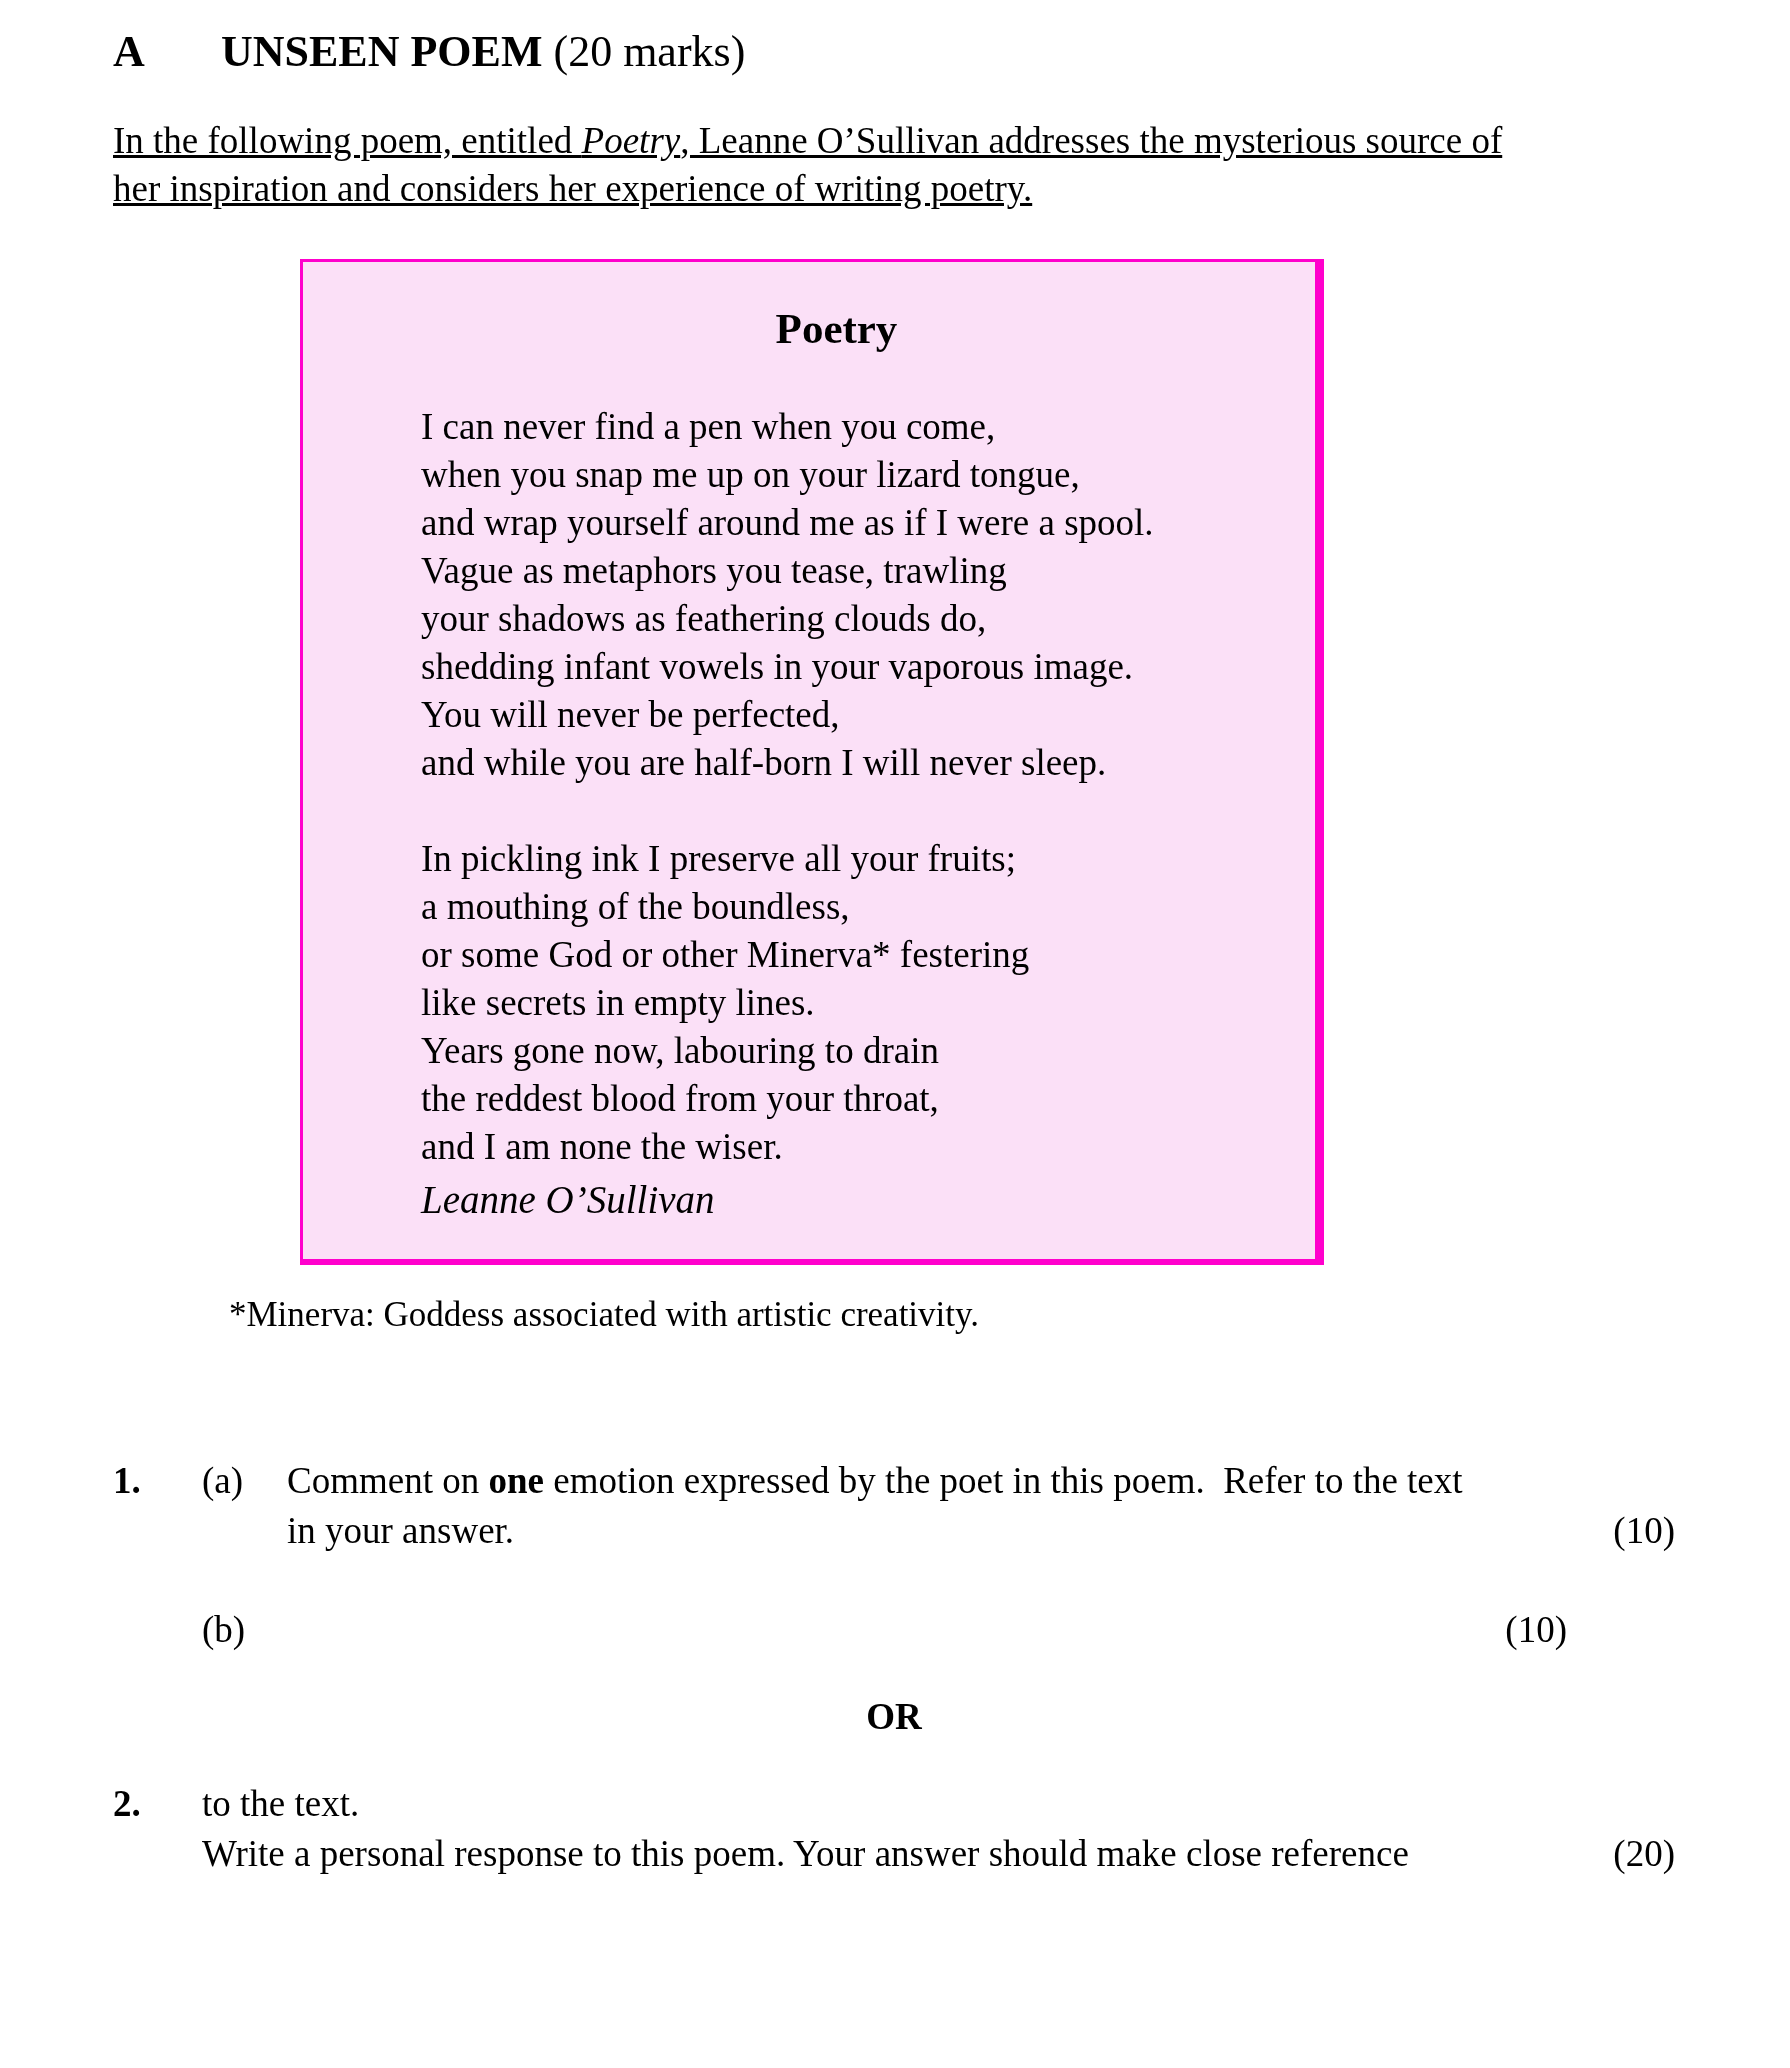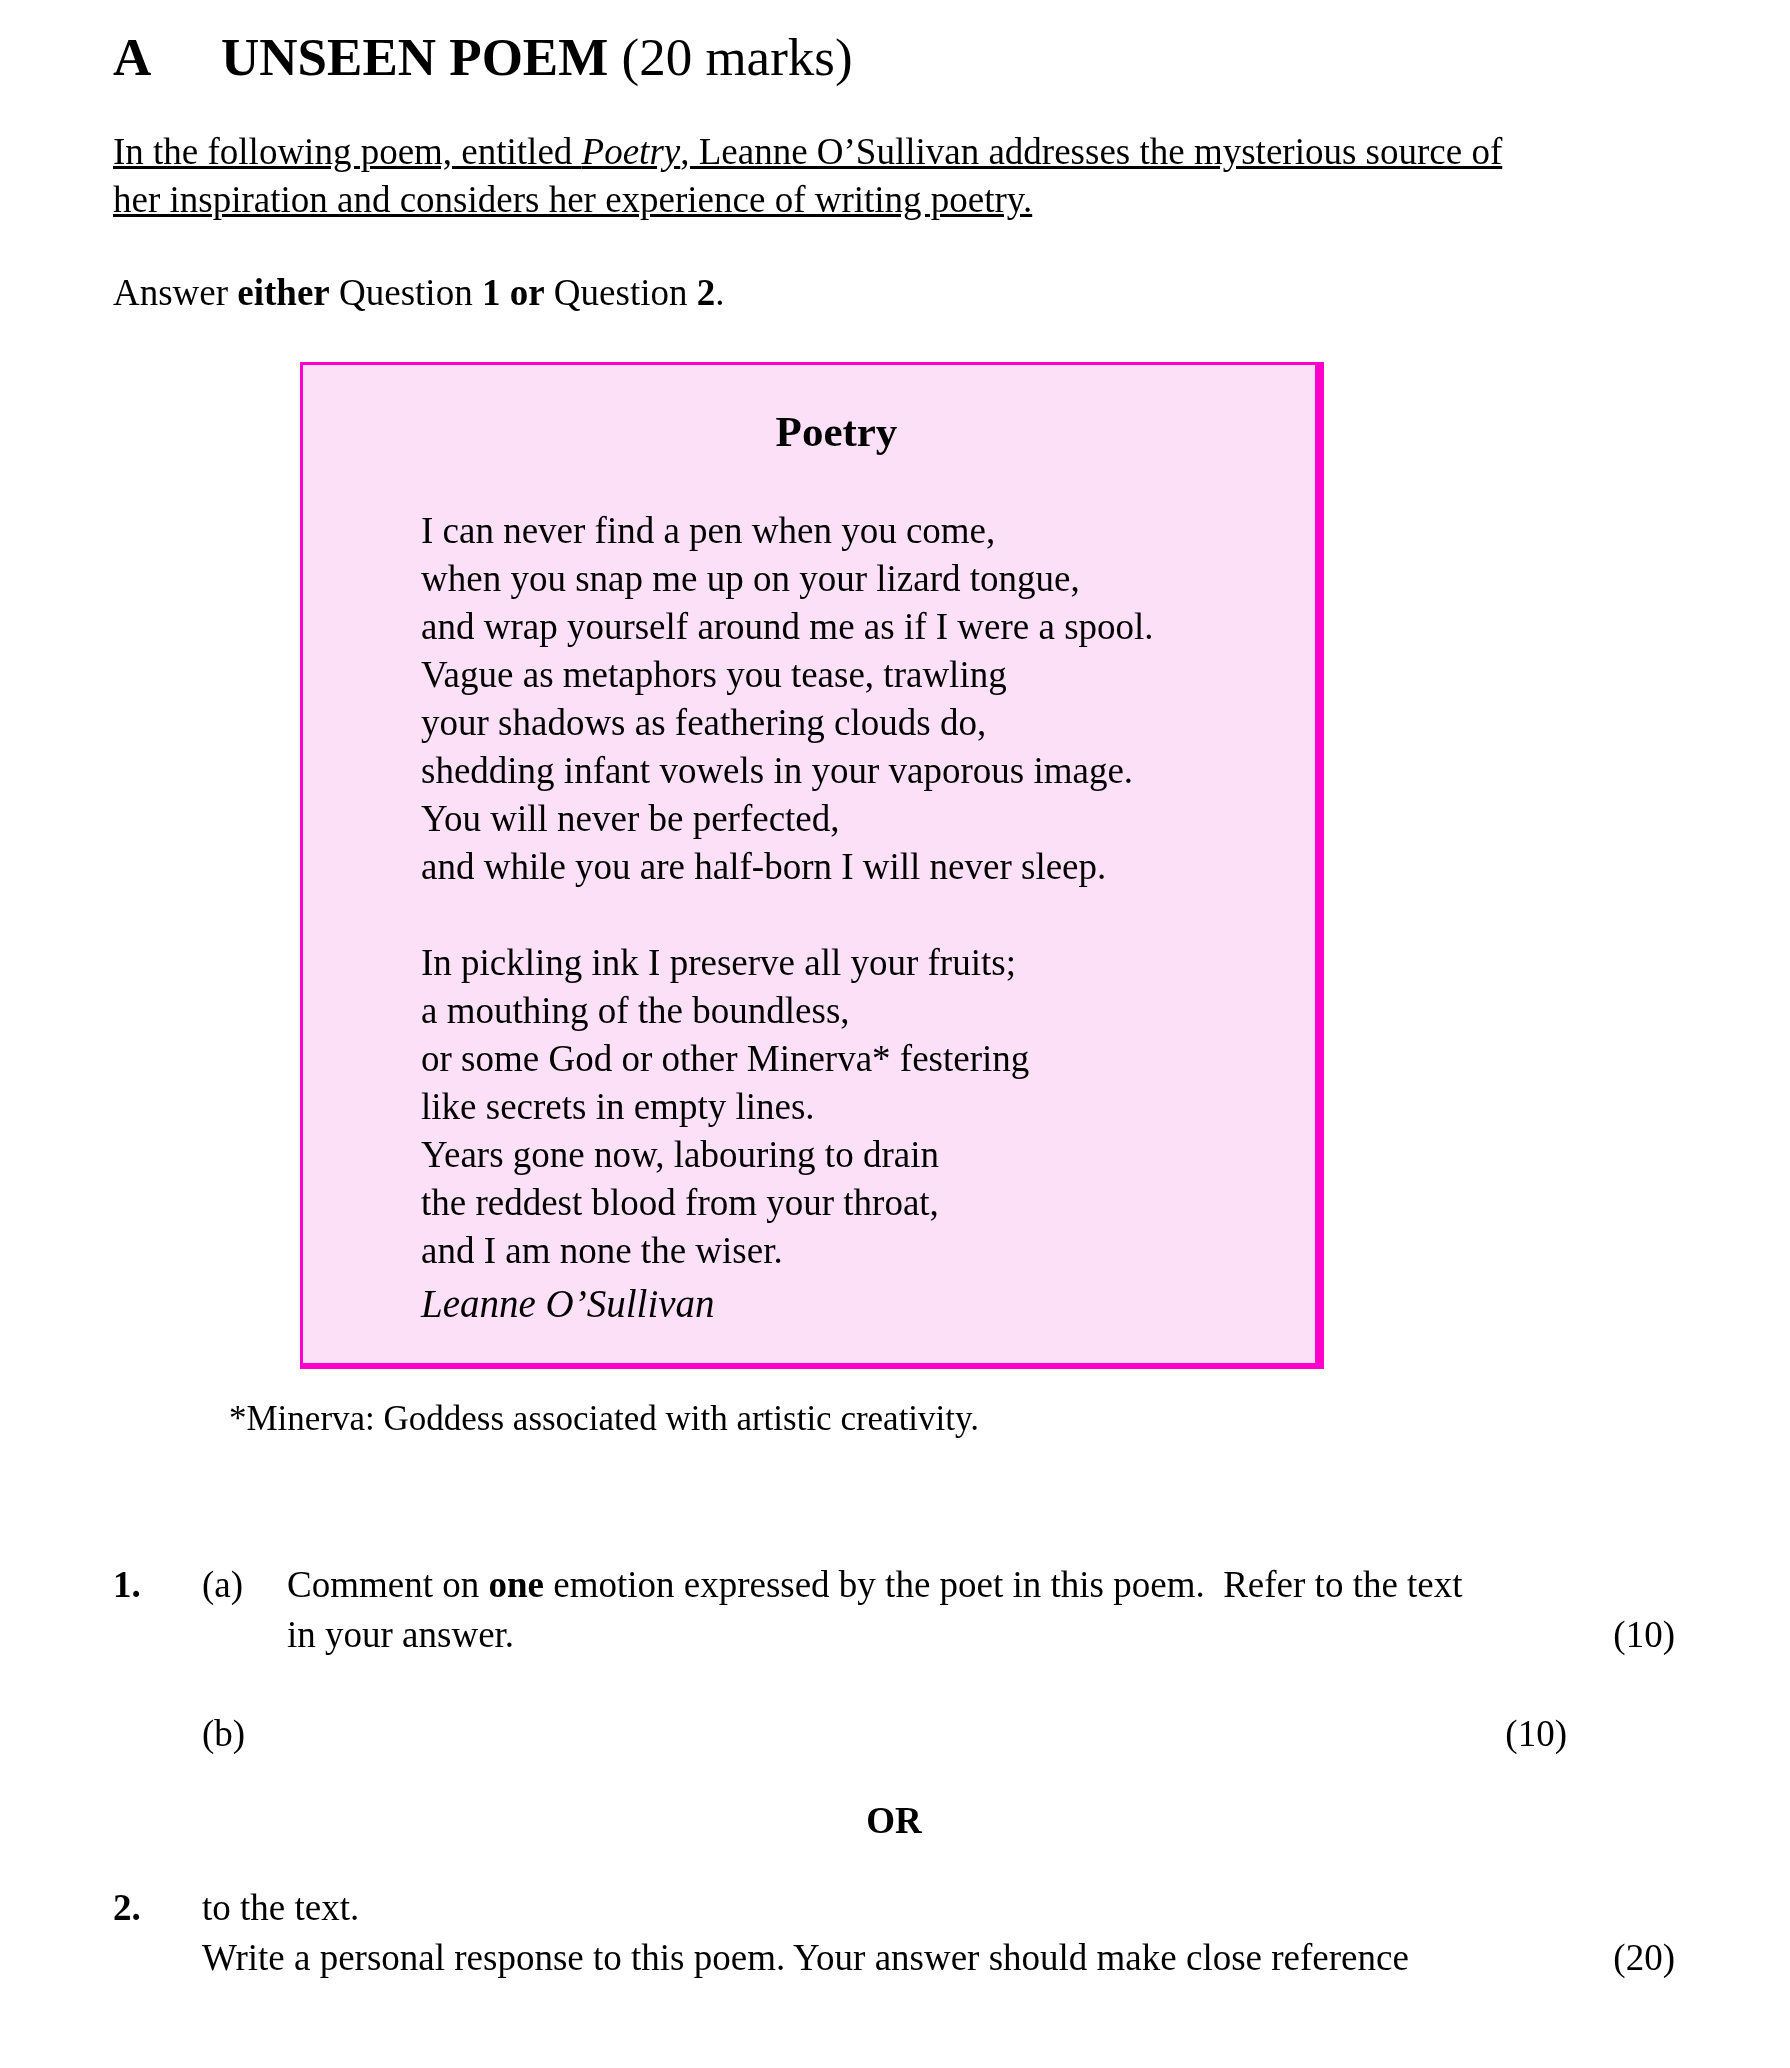--- a/index.html
+++ b/index.html
@@ -17,21 +17,21 @@
   }
   .page{
     width:1791px;
     height:2069px;
     padding:25.6px 116px 0 113px;
   }
   .b{font-weight:bold;}
   .i{font-style:italic;}
 
   .section-heading{
-    font-size:53px;
+    font-size:44px;
     line-height:1.2;
   }
   .section-letter{
     display:inline-block;
     width:108px;
     font-weight:bold;
   }
   .section-title{font-weight:bold;}
   .section-marks{font-weight:normal;}
 
@@ -132,21 +132,20 @@
   <div class="section-heading">
     <span class="section-letter">A</span><span class="section-title">UNSEEN POEM</span>
     <span class="section-marks">(20 marks)</span>
   </div>
 
   <div class="intro">
     <div><span>In the following poem, entitled </span><span class="i">Poetry</span><span>, Leanne O’Sullivan addresses the mysterious source of</span></div>
     <div>her inspiration and considers her experience of writing poetry.</div>
   </div>
 
-  <div class="instruction"><span>Answer </span><span class="b">either</span><span> Question </span><span class="b">1 or</span><span> Question </span><span class="b">2</span><span>.</span></div>
 
   <div class="poem-box">
     <div class="poem-title">Poetry</div>
 
     <div class="stanza">
       <div>I can never find a pen when you come,</div>
       <div>when you snap me up on your lizard tongue,</div>
       <div>and wrap yourself around me as if I were a spool.</div>
       <div>Vague as metaphors you tease, trawling</div>
       <div>your shadows as feathering clouds do,</div>

